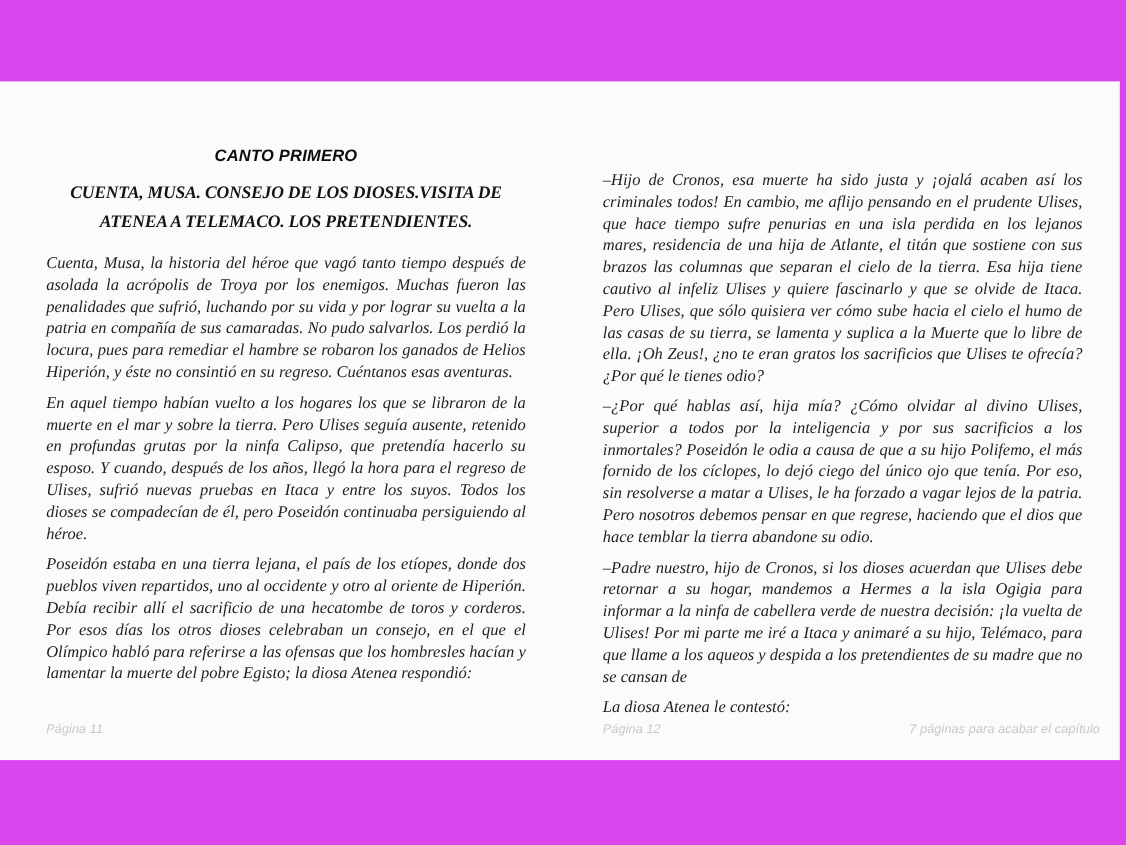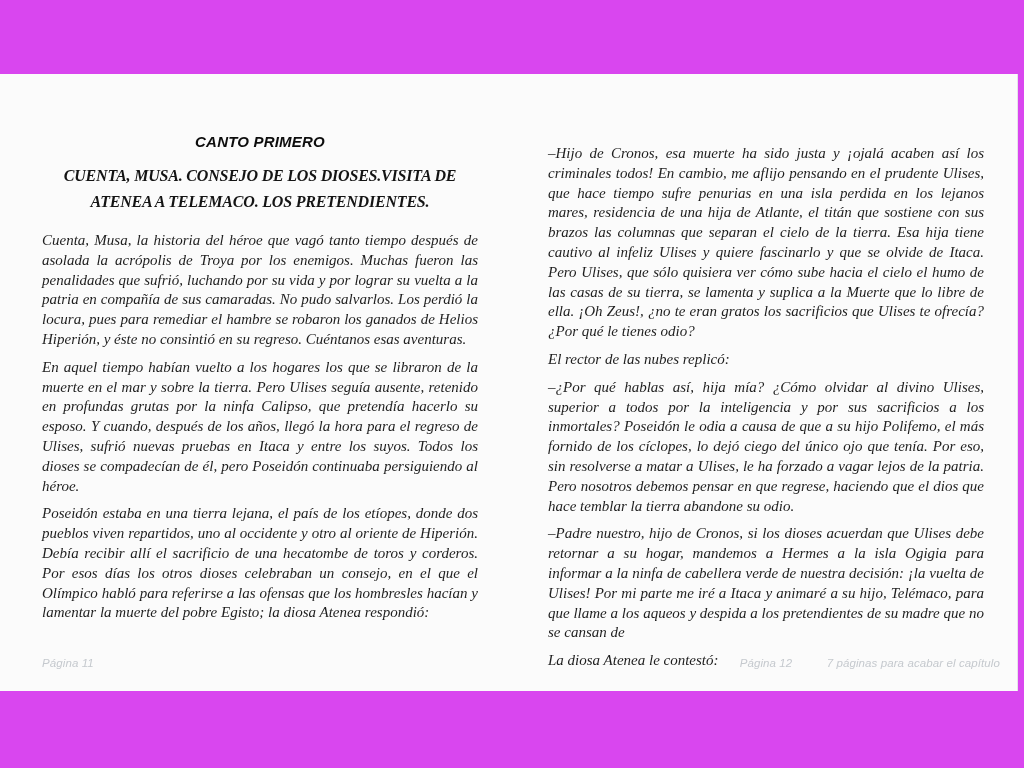--- a/index.html
+++ b/index.html
@@ -27,21 +27,21 @@
     background: #fbfbfb;
     border-right: 1px solid #e4e5e8;
   }
   .page {
     position: absolute;
     width: 436px;
     color: #1e1e1e;
     font-family: "Liberation Serif", serif;
   }
   .page-left  { left: 42px;  top: 58px; }
-  .page-right { left: 548px; top: 70px; }
+  .page-right { left: 548px; top: 81px; }
 
   .chapter-title {
     margin: 0 0 11px 0;
     font-family: "Liberation Sans", sans-serif;
     font-size: 15px;
     line-height: 20px;
     font-weight: bold;
     text-align: center;
     color: #0d0d0d;
     letter-spacing: 0.2px;
@@ -67,21 +67,21 @@
   .footer {
     position: absolute;
     top: 582px;
     font-family: "Liberation Sans", sans-serif;
     font-size: 11.5px;
     line-height: 14px;
     color: #c5c9ce;
     letter-spacing: 0.1px;
   }
   .footer-page-left  { left: 42px;  width: 436px; }
-  .footer-page-right { left: 548px; width: 436px; text-align: center; }
+  .footer-page-right { left: 548px; width: 436px; }
   .footer-remaining  { right: 17px; text-align: left; }
 </style>
 </head>
 <body>
 
 <div class="reader">
 
   <div class="surface">
 
     <section class="page page-left">
@@ -90,21 +90,20 @@
       <div class="body-text">
           <p>Cuenta, Musa, la historia del héroe que vagó tanto tiempo después de asolada la acrópolis de Troya por los enemigos. Muchas fueron las penalidades que sufrió, luchando por su vida y por lograr su vuelta a la patria en compañía de sus camaradas. No pudo salvarlos. Los perdió la locura, pues para remediar el hambre se robaron los ganados de Helios Hiperión, y éste no consintió en su regreso. Cuéntanos esas aventuras.</p>
           <p>En aquel tiempo habían vuelto a los hogares los que se libraron de la muerte en el mar y sobre la tierra. Pero Ulises seguía ausente, retenido en profundas grutas por la ninfa Calipso, que pretendía hacerlo su esposo. Y cuando, después de los años, llegó la hora para el regreso de Ulises, sufrió nuevas pruebas en Itaca y entre los suyos. Todos los dioses se compadecían de él, pero Poseidón continuaba persiguiendo al héroe.</p>
           <p>Poseidón estaba en una tierra lejana, el país de los etíopes, donde dos pueblos viven repartidos, uno al occidente y otro al oriente de Hiperión. Debía recibir allí el sacrificio de una hecatombe de toros y corderos. Por esos días los otros dioses celebraban un consejo, en el que el Olímpico habló para referirse a las ofensas que los hombresles hacían y lamentar la muerte del pobre Egisto; la diosa Atenea respondió:</p>
         </div>
     </section>
 
     <section class="page page-right">
       <div class="body-text">
           <p>–Hijo de Cronos, esa muerte ha sido justa y ¡ojalá acaben así los criminales todos! En cambio, me aflijo pensando en el prudente Ulises, que hace tiempo sufre penurias en una isla perdida en los lejanos mares, residencia de una hija de Atlante, el titán que sostiene con sus brazos las columnas que separan el cielo de la tierra. Esa hija tiene cautivo al infeliz Ulises y quiere fascinarlo y que se olvide de Itaca. Pero Ulises, que sólo quisiera ver cómo sube hacia el cielo el humo de las casas de su tierra, se lamenta y suplica a la Muerte que lo libre de ella. ¡Oh Zeus!, ¿no te eran gratos los sacrificios que Ulises te ofrecía? ¿Por qué le tienes odio?</p>
-          <p>El rector de las nubes replicó:</p>
           <p>–¿Por qué hablas así, hija mía? ¿Cómo olvidar al divino Ulises, superior a todos por la inteligencia y por sus sacrificios a los inmortales? Poseidón le odia a causa de que a su hijo Polifemo, el más fornido de los cíclopes, lo dejó ciego del único ojo que tenía. Por eso, sin resolverse a matar a Ulises, le ha forzado a vagar lejos de la patria. Pero nosotros debemos pensar en que regrese, haciendo que el dios que hace temblar la tierra abandone su odio.</p>
           <p>–Padre nuestro, hijo de Cronos, si los dioses acuerdan que Ulises debe retornar a su hogar, mandemos a Hermes a la isla Ogigia para informar a la ninfa de cabellera verde de nuestra decisión: ¡la vuelta de Ulises! Por mi parte me iré a Itaca y animaré a su hijo, Telémaco, para que llame a los aqueos y despida a los pretendientes de su madre que no se cansan de</p>
           <p>La diosa Atenea le contestó:</p>
         </div>
     </section>
 
     <div class="footer footer-page-left">Página 11</div>
 
     <div class="footer footer-page-right">Página 12</div>
 

